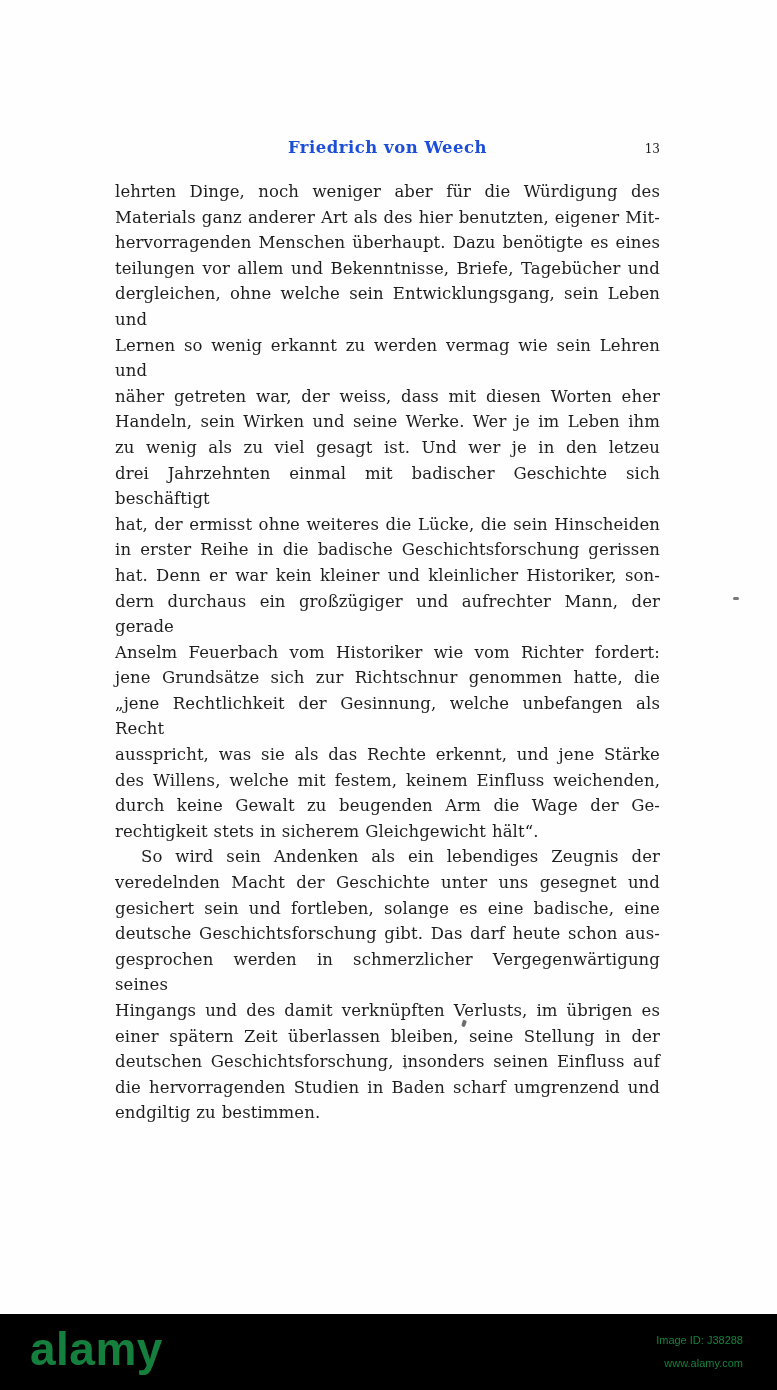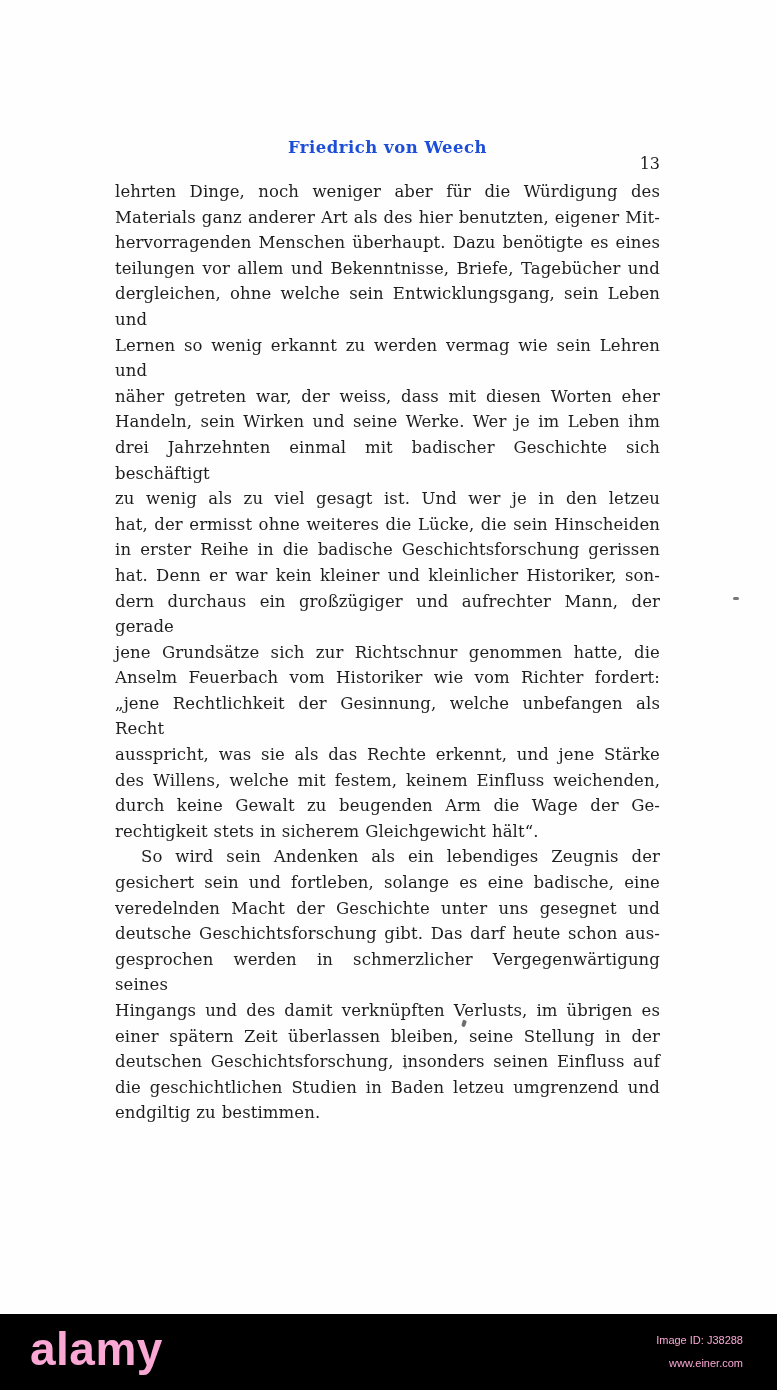--- a/index.html
+++ b/index.html
@@ -29,22 +29,22 @@
     display: block;
     text-align: center;
     font-weight: bold;
     font-size: 16.5px;
     letter-spacing: 0.5px;
     color: #1d4ed8;
   }
   .page-number {
     position: absolute;
     right: 0;
-    top: 16px;
-    font-size: 16px;
+    top: 4px;
+    font-size: 12px;
     color: #1c1c1c;
   }
 
   .text-block {
     margin: 17px 117px 16px 115px;
     width: 545px;
     color: #1e1e1e;
     font-size: 16.5px;
   }
   .paragraph { }
@@ -72,21 +72,21 @@
   .artifact.a2 { left: 462px; top: 1020px; width: 4px; height: 7px; opacity: .8; transform: rotate(18deg); border-radius: 2px 2px 3px 3px; }
   .artifact.a3 { left: 404px; top: 1066px; width: 3px; height: 3px; opacity: .45; }
 
   
   .watermark-bar {
     position: absolute;
     left: 0; bottom: 0;
     width: 777px;
     height: 76px;
     background: #000000;
-    color: #f9a8d4;
+    color: #15803d;
     display: flex;
     align-items: center;
     justify-content: space-between;
     padding: 0 34px 0 30px;
     font-family: "Liberation Sans", sans-serif;
   }
   .brand {
     font-size: 46px;
     font-weight: bold;
     letter-spacing: 0.5px;
@@ -113,52 +113,52 @@
   <div class="text-block">
       <div class="paragraph">
         <div class="line">lehrten Dinge, noch weniger aber für die Würdigung des</div>
         <div class="line">Materials ganz anderer Art als des hier benutzten, eigener Mit-</div>
         <div class="line">hervorragenden Menschen überhaupt. Dazu benötigte es eines</div>
         <div class="line">teilungen vor allem und Bekenntnisse, Briefe, Tagebücher und</div>
         <div class="line">dergleichen, ohne welche sein Entwicklungsgang, sein Leben und</div>
         <div class="line">Lernen so wenig erkannt zu werden vermag wie sein Lehren und</div>
         <div class="line">näher getreten war, der weiss, dass mit diesen Worten eher</div>
         <div class="line">Handeln, sein Wirken und seine Werke.  Wer je im Leben ihm</div>
+        <div class="line">zu wenig als zu viel gesagt ist.  Und wer je in den letzeu</div>
         <div class="line">drei Jahrzehnten einmal mit badischer Geschichte sich beschäftigt</div>
-        <div class="line">zu wenig als zu viel gesagt ist.  Und wer je in den letzeu</div>
         <div class="line">hat, der ermisst ohne weiteres die Lücke, die sein Hinscheiden</div>
         <div class="line">in erster Reihe in die badische Geschichtsforschung gerissen</div>
         <div class="line">hat.  Denn er war kein kleiner und kleinlicher Historiker, son-</div>
         <div class="line">dern durchaus ein großzügiger und aufrechter Mann, der gerade</div>
+        <div class="line">Anselm Feuerbach vom Historiker wie vom Richter fordert:</div>
         <div class="line">jene Grundsätze sich zur Richtschnur genommen hatte, die</div>
-        <div class="line">Anselm Feuerbach vom Historiker wie vom Richter fordert:</div>
         <div class="line">„jene Rechtlichkeit der Gesinnung, welche unbefangen als Recht</div>
         <div class="line">ausspricht, was sie als das Rechte erkennt, und jene Stärke</div>
         <div class="line">des Willens, welche mit festem, keinem Einfluss weichenden,</div>
         <div class="line">durch keine Gewalt zu beugenden Arm die Wage der Ge-</div>
         <div class="line last">rechtigkeit stets in sicherem Gleichgewicht hält“.</div>
       </div>
       <div class="paragraph">
         <div class="line indent">So wird sein Andenken als ein lebendiges Zeugnis der</div>
+        <div class="line">veredelnden Macht der Geschichte unter uns gesegnet und</div>
         <div class="line">gesichert sein und fortleben, solange es eine badische, eine</div>
-        <div class="line">veredelnden Macht der Geschichte unter uns gesegnet und</div>
         <div class="line">deutsche Geschichtsforschung gibt.  Das darf heute schon aus-</div>
         <div class="line">gesprochen werden in schmerzlicher Vergegenwärtigung seines</div>
         <div class="line">Hingangs und des damit verknüpften Verlusts, im übrigen es</div>
         <div class="line">einer spätern Zeit überlassen bleiben, seine Stellung in der</div>
         <div class="line">deutschen Geschichtsforschung, insonders seinen Einfluss auf</div>
-        <div class="line">die geschichtlichen Studien in Baden letzeu umgrenzend und</div>
+        <div class="line">die hervorragenden Studien in Baden scharf umgrenzend und</div>
         <div class="line last">endgiltig zu bestimmen.</div>
       </div>
     </div>
 
   <div class="artifact a1"></div>
   <div class="artifact a2"></div>
   <div class="artifact a3"></div>
 </div>
 
 <div class="watermark-bar">
   <div class="brand">alamy</div>
   <div class="meta">
     <div>Image ID: J38288</div>
-    <div>www.einer.com</div>
+    <div>www.alamy.com</div>
   </div>
 </div>
 
 </body></html>

